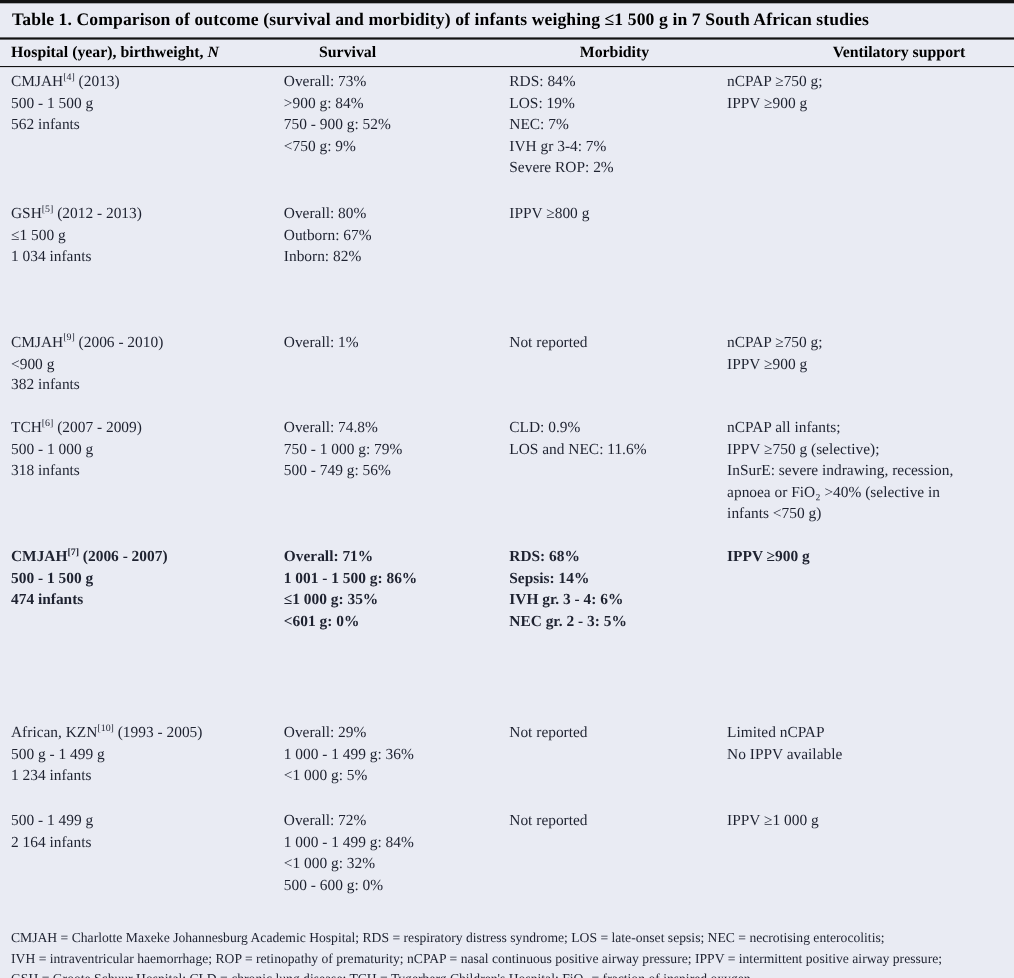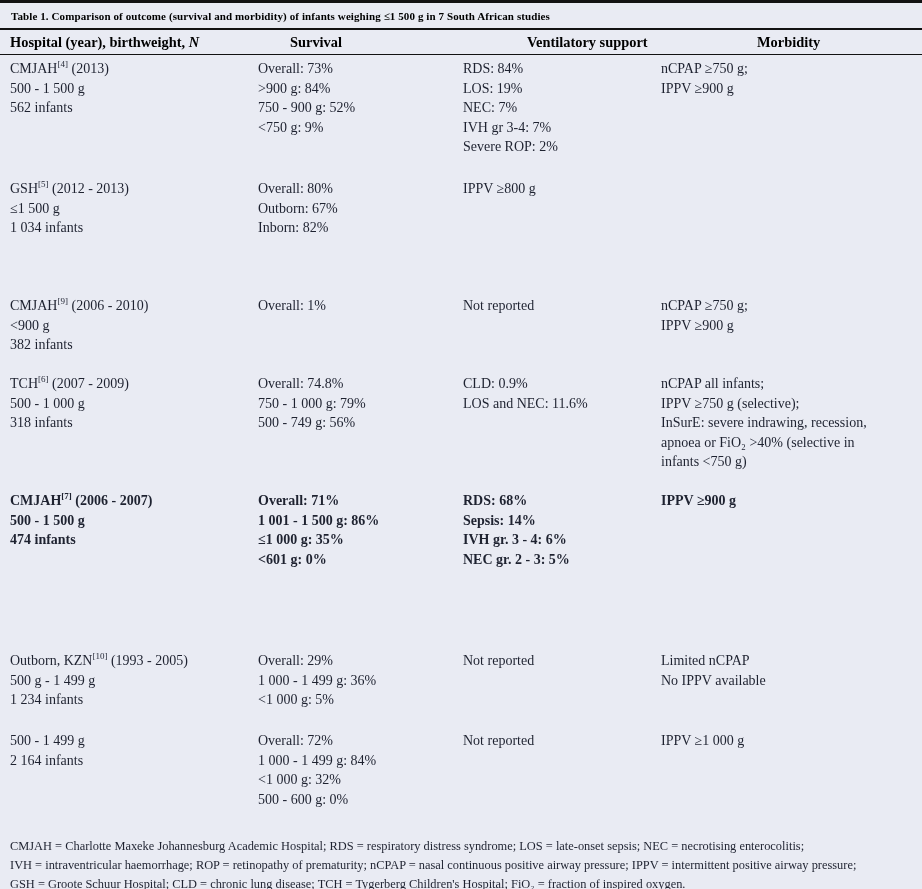--- a/index.html
+++ b/index.html
@@ -16,21 +16,21 @@
     box-sizing: border-box;
   }
   .table-wrap {
     width: 922px;
     box-sizing: border-box;
     border-top: 3px solid #121212;
     padding: 0 10px;
   }
   .title {
     font-weight: bold;
-    font-size: 11px;
+    font-size: 16px;
     color: #000;
     padding: 7px 1px 6px 1px;
     letter-spacing: 0.1px;
   }
   .thick-rule {
     border-bottom: 2.6px solid #121212;
     margin: 0 -10px;
   }
   .thin-rule {
     border-bottom: 1.2px solid #121212;
@@ -80,22 +80,22 @@
 <body>
 
 <div class="table-wrap">
 
   <div class="title">Table 1. Comparison of outcome (survival and morbidity) of infants weighing ≤1 500 g in 7 South African studies</div>
   <div class="thick-rule"></div>
 
   <div class="grid-row header-row">
     <div class="cell-h"><span>Hospital (year), birthweight, </span><span class="n-italic">N</span></div>
     <div class="cell-h">Survival</div>
+    <div class="cell-h">Morbidity</div>
     <div class="cell-h">Ventilatory support</div>
-    <div class="cell-h">Morbidity</div>
   </div>
   <div class="thin-rule"></div>
 
   <div class="grid-row row-0">
     <div class="cell">
       <div><span>CMJAH</span><sup class="ref">[4]</sup><span> (2013)</span></div>
       <div class="multi">500 - 1 500 g
 562 infants</div>
     </div>
     <div class="cell multi">Overall: 73%
@@ -165,21 +165,21 @@
 &lt;601 g: 0%</div>
     <div class="cell multi">RDS: 68%
 Sepsis: 14%
 IVH gr. 3 - 4: 6%
 NEC gr. 2 - 3: 5%</div>
     <div class="cell multi">IPPV ≥900 g</div>
   </div>
 
   <div class="grid-row row-5">
     <div class="cell">
-      <div><span>Outborn, KZN</span><sup class="ref">[10]</sup><span> (1993 - 2005)</span></div>
+      <div><span>African, KZN</span><sup class="ref">[10]</sup><span> (1993 - 2005)</span></div>
       <div class="multi">500 g - 1 499 g
 1 234 infants</div>
     </div>
     <div class="cell multi">Overall: 29%
 1 000 - 1 499 g: 36%
 &lt;1 000 g: 5%</div>
     <div class="cell multi">Not reported</div>
     <div class="cell multi">Limited nCPAP
 No IPPV available</div>
   </div>

